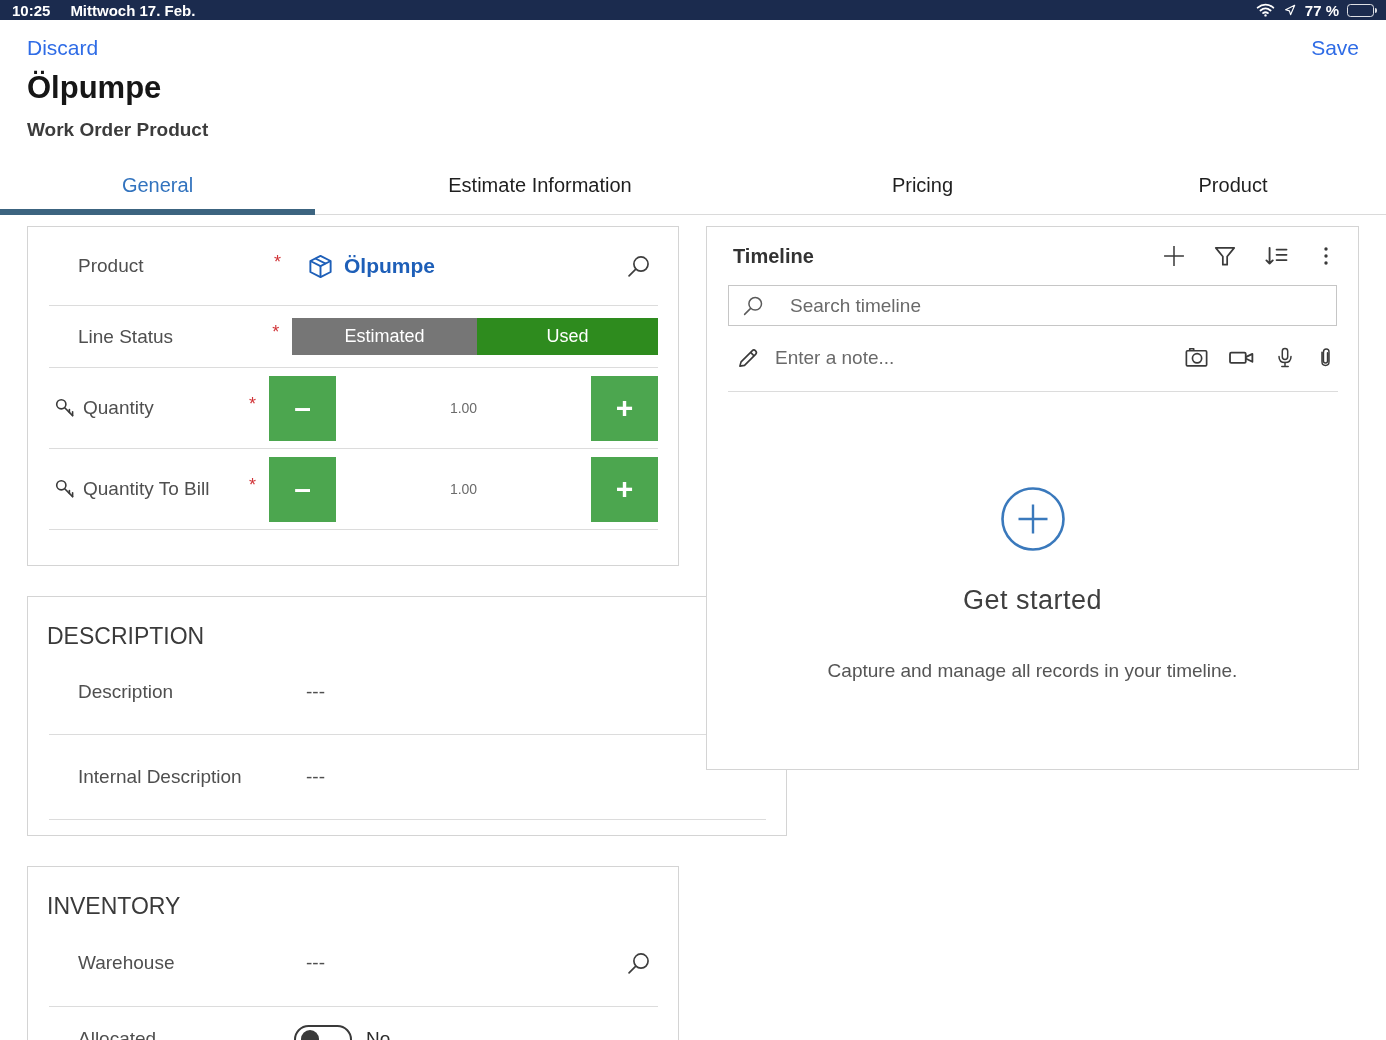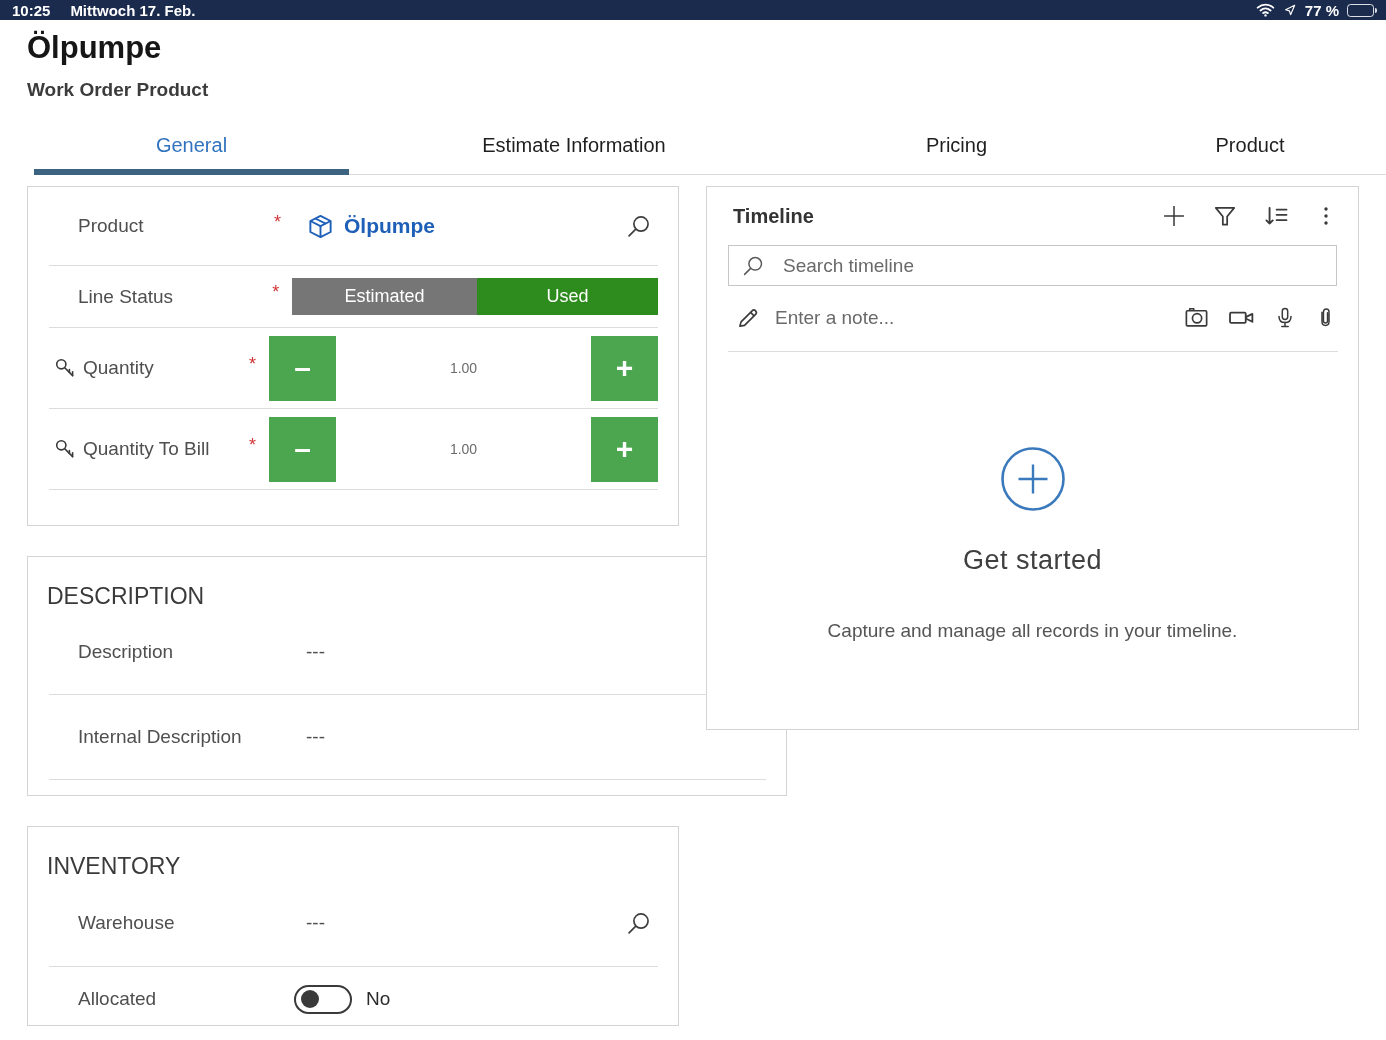--- a/index.html
+++ b/index.html
@@ -20,21 +20,21 @@
                  background:rgba(255,255,255,.85); border-radius:0 2px 2px 0; }
 
   
   .appbar { display:flex; justify-content:space-between; padding:16px 27px 0; }
   .appbar a { font-size:21px; color:#2F6CE6; text-decoration:none; cursor:pointer; }
   .title { padding:10px 27px 0; font-size:31px; font-weight:700; color:#161616; }
   .subtitle { padding:13px 27px 0; font-size:19px; font-weight:600; color:#3c3c3c; }
 
   
   .tabs { margin-top:16px; display:grid; grid-template-columns:315px 450px 315px 1fr;
-          height:58px; border-bottom:1px solid #dadada; position:relative;margin-left:34px; }
+          height:58px; border-bottom:1px solid #dadada; position:relative; }
   .tab { display:flex; align-items:center; justify-content:center; font-size:20px;
          color:#1f1f1f; cursor:pointer; position:relative; }
   .tab.active { color:#3273BE; }
   .tab.active::after { content:""; position:absolute; left:0; right:0; bottom:-1px;
                        height:6px; background:#3C6480; }
 
   
   .content { position:relative; width:100%; height:calc(1040px - 231px); }
   .card { position:absolute; background:#fff; border:1px solid #d4d4d4; }
   .card-main   { left:27px;  top:11px;  width:652px; height:340px; }
@@ -84,21 +84,21 @@
                   border-radius:50%; background:#3a3a3a; }
   .toggle-label { margin-left:14px; font-size:19px; color:#2b2b2b; }
 
   
   .tl-header { display:flex; align-items:center; height:58px; padding:0 20px 0 26px; }
   .tl-title { flex:1; font-size:20px; font-weight:700; color:#333; }
   .tl-actions { display:flex; align-items:center; gap:24px; color:#3a3a3a; }
   .icon-btn { display:flex; align-items:center; cursor:pointer; color:#3a3a3a; }
 
   .tl-search { margin:0 21px; height:41px; border:1px solid #c6c6c6;
-               display:flex; align-items:center; padding:0 12px; gap:18px; color:#5a5a5a; }
+               display:flex; align-items:center; padding:0 12px; gap:25px; color:#5a5a5a; }
   .tl-search input { flex:1; border:none; outline:none; font-size:19px;
                      font-family:"Liberation Sans",sans-serif; color:#333; background:transparent; }
   .tl-search input::placeholder { color:#6a6a6a; }
 
   .tl-note { display:flex; align-items:center; gap:14px; padding:17px 21px 19px 28px; color:#3a3a3a; }
   .tl-note input { flex:1; border:none; outline:none; font-size:19px;
                    font-family:"Liberation Sans",sans-serif; color:#333; background:transparent; }
   .tl-note input::placeholder { color:#6a6a6a; }
   .tl-media { display:flex; align-items:center; gap:17px; color:#2e2e2e; }
 
@@ -133,20 +133,24 @@
           <path d="M20 4 L4.5 11.5 L11 13.5 L13 20 Z"></path>
         </svg>
       </span>
       <span>77 %</span>
       <span class="battery">
         <span class="battery-fill"></span><span class="battery-tip"></span>
       </span>
     </div>
   </div>
 
+  <div class="appbar">
+    <a>Discard</a>
+    <a>Save</a>
+  </div>
 
   <div class="title">Ölpumpe</div>
   <div class="subtitle">Work Order Product</div>
 
   <div class="tabs">
     <div class="tab active">General</div>
     <div class="tab">Estimate Information</div>
     <div class="tab">Pricing</div>
     <div class="tab">Product</div>
   </div>

